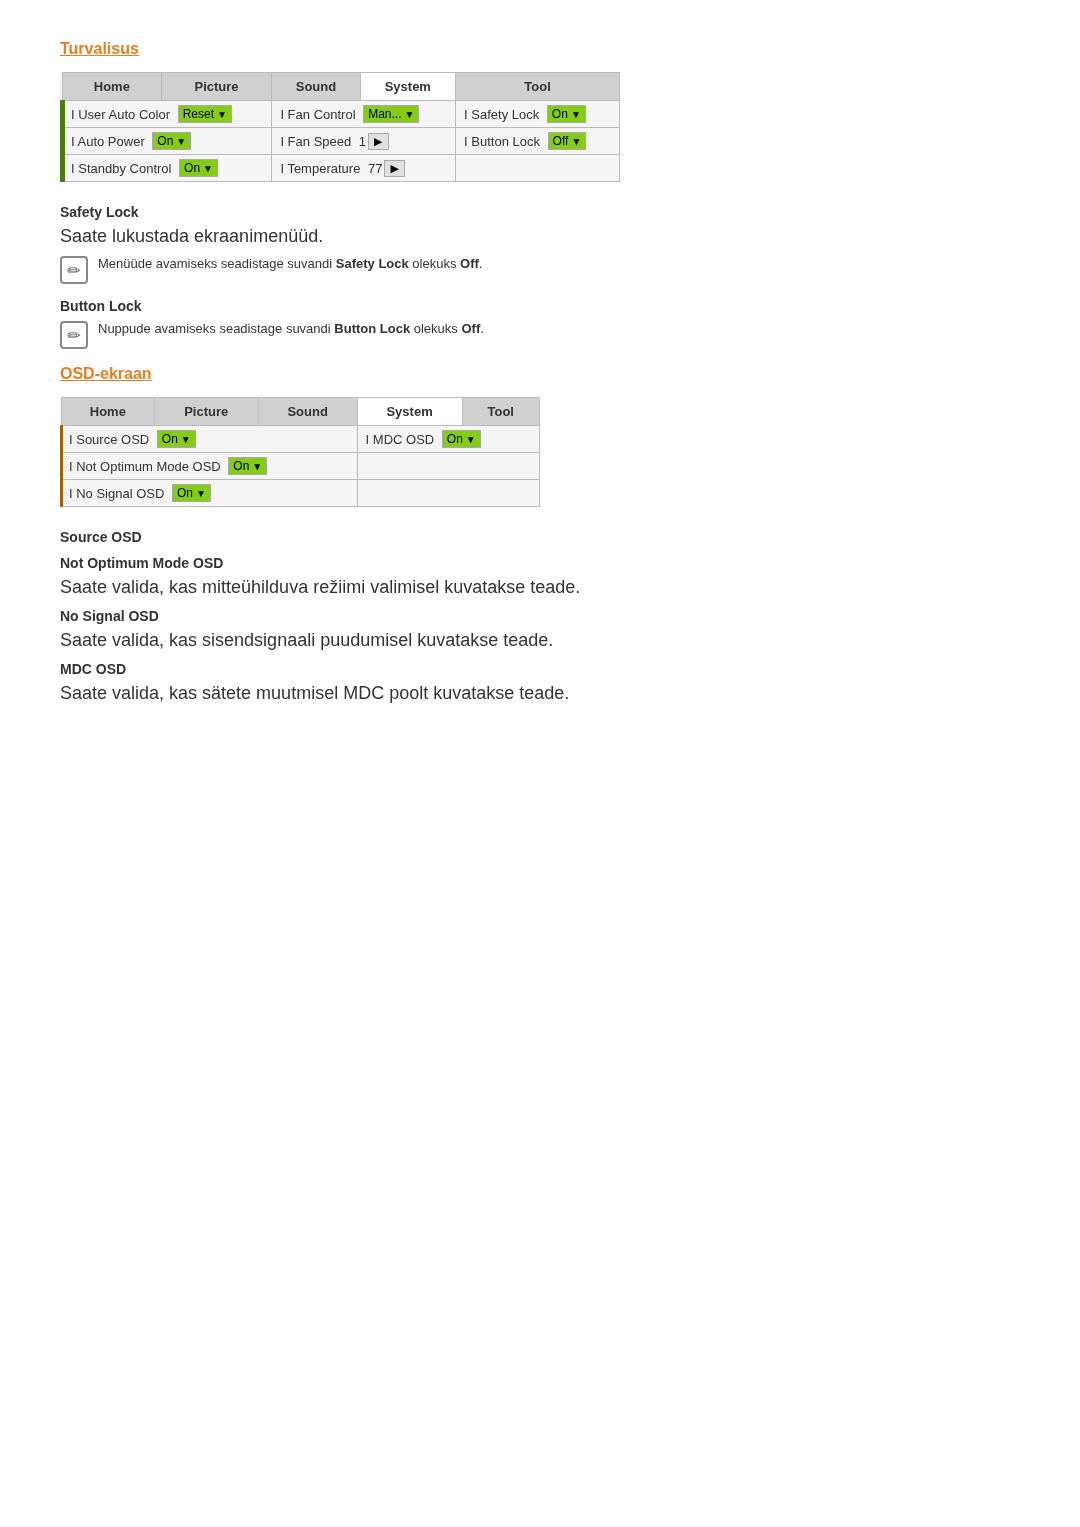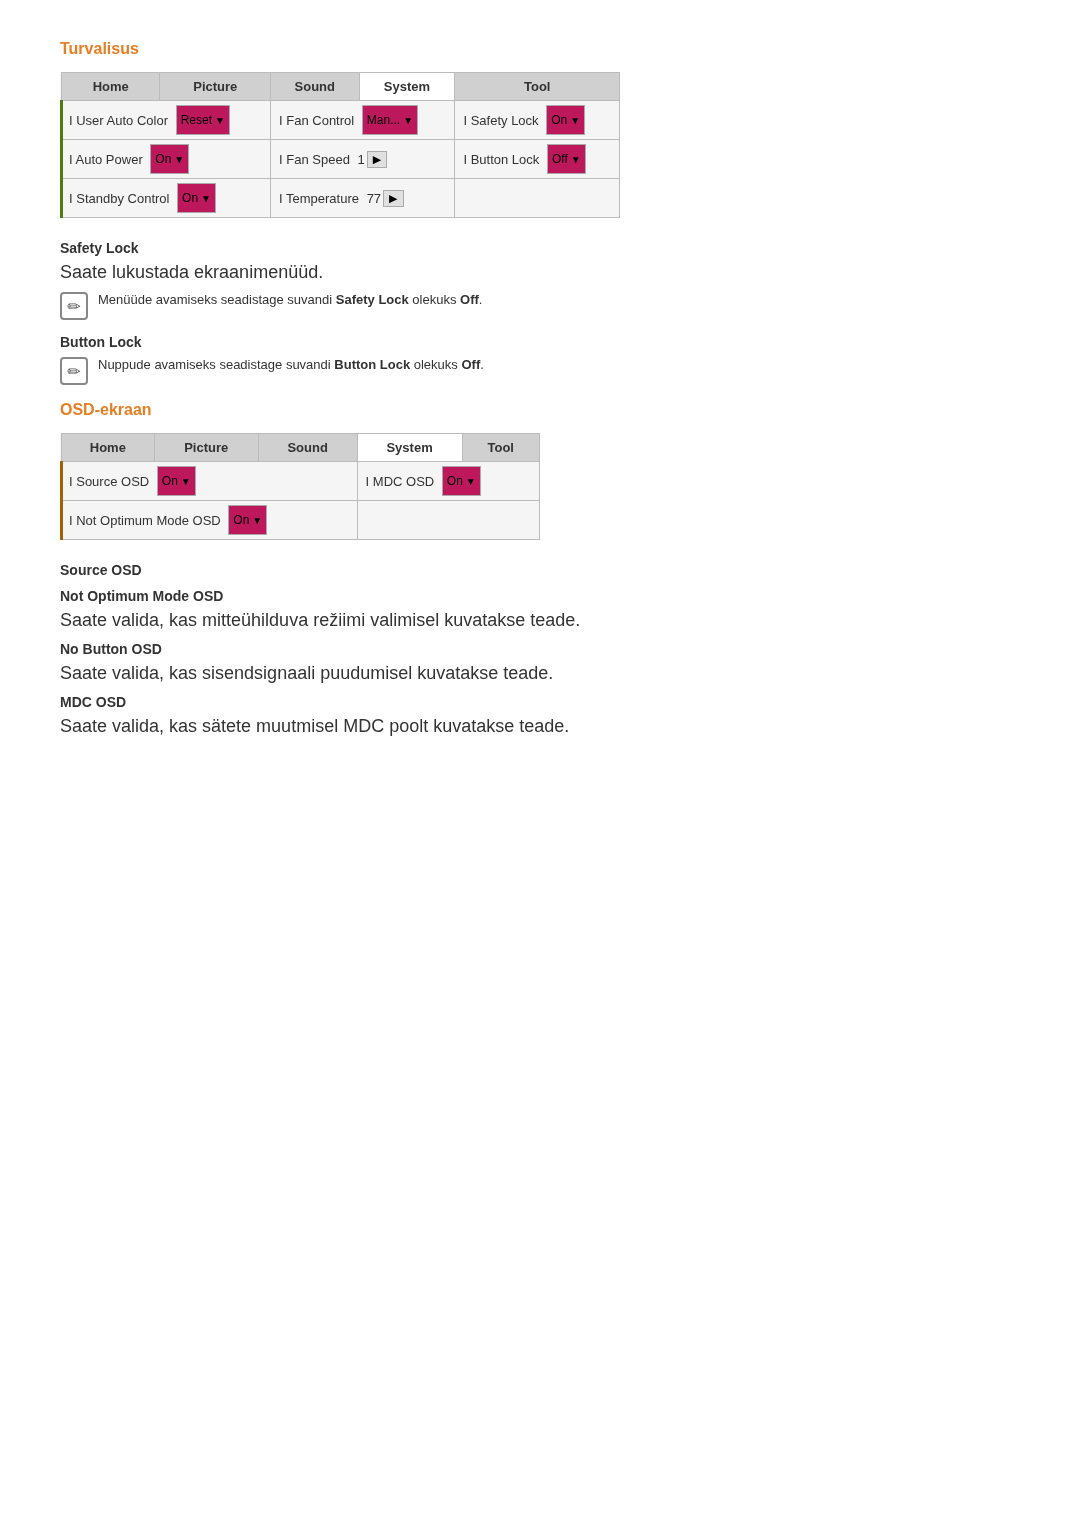--- a/index.html
+++ b/index.html
@@ -11,20 +11,21 @@
       padding: 40px 60px;
       width: 1080px;
       min-height: 1527px;
     }
 
     .section-title {
       color: #e67e22;
       font-size: 16px;
       font-weight: bold;
       margin-bottom: 14px;
+      text-decoration: underline;
     }
 
     
     .menu-table {
       border: 1px solid #aaa;
       border-collapse: collapse;
       width: 560px;
       margin-bottom: 22px;
       background: #f5f5f5;
     }
@@ -43,35 +44,35 @@
     .menu-table thead tr th.active {
       background: #fff;
       border-bottom: none;
     }
     .menu-table tbody td {
       background: #f5f5f5;
       vertical-align: middle;
       padding: 4px 8px;
     }
     .menu-table tbody tr td:first-child {
-      border-left: 3px solid #4d7c0f;
+      border-left: 5px solid #4d7c0f;
       padding-left: 6px;
     }
     .cell-label {
       font-size: 13px;
     }
     .cell-val {
       display: flex;
       align-items: center;
       gap: 2px;
     }
     .dropdown-btn {
       border: 1px solid #aaa;
-      background: #be185d;
-      padding: 7px 4px;
+      background: #84cc16;
+      padding: 1px 4px;
       font-size: 12px;
       min-width: 36px;
       display: inline-flex;
       align-items: center;
       justify-content: center;
       cursor: pointer;
     }
     .dropdown-btn .arrow {
       font-size: 10px;
       margin-left: 3px;
@@ -338,27 +339,40 @@
             &nbsp;
             <button class="dropdown-btn">
               <span>On</span>
               <span class="arrow">▼</span>
             </button>
           </div>
         </td>
         <td colspan="2"></td>
       </tr>
 
+      <tr>
+        <td colspan="3">
+          <div class="cell-val">
+            <span class="cell-label">I No Signal OSD</span>
+            &nbsp;
+            <button class="dropdown-btn">
+              <span>On</span>
+              <span class="arrow">▼</span>
+            </button>
+          </div>
+        </td>
+        <td colspan="2"></td>
+      </tr>
     </tbody>
   </table>
 
   <div class="sub-heading">Source OSD</div>
 
   <div class="sub-heading">Not Optimum Mode OSD</div>
   <p class="para">Saate valida, kas mitteühilduva režiimi valimisel kuvatakse teade.</p>
 
-  <div class="sub-heading">No Button OSD</div>
+  <div class="sub-heading">No Signal OSD</div>
   <p class="para">Saate valida, kas sisendsignaali puudumisel kuvatakse teade.</p>
 
   <div class="sub-heading">MDC OSD</div>
   <p class="para">Saate valida, kas sätete muutmisel MDC poolt kuvatakse teade.</p>
 
 </div>
 
 </body></html>

